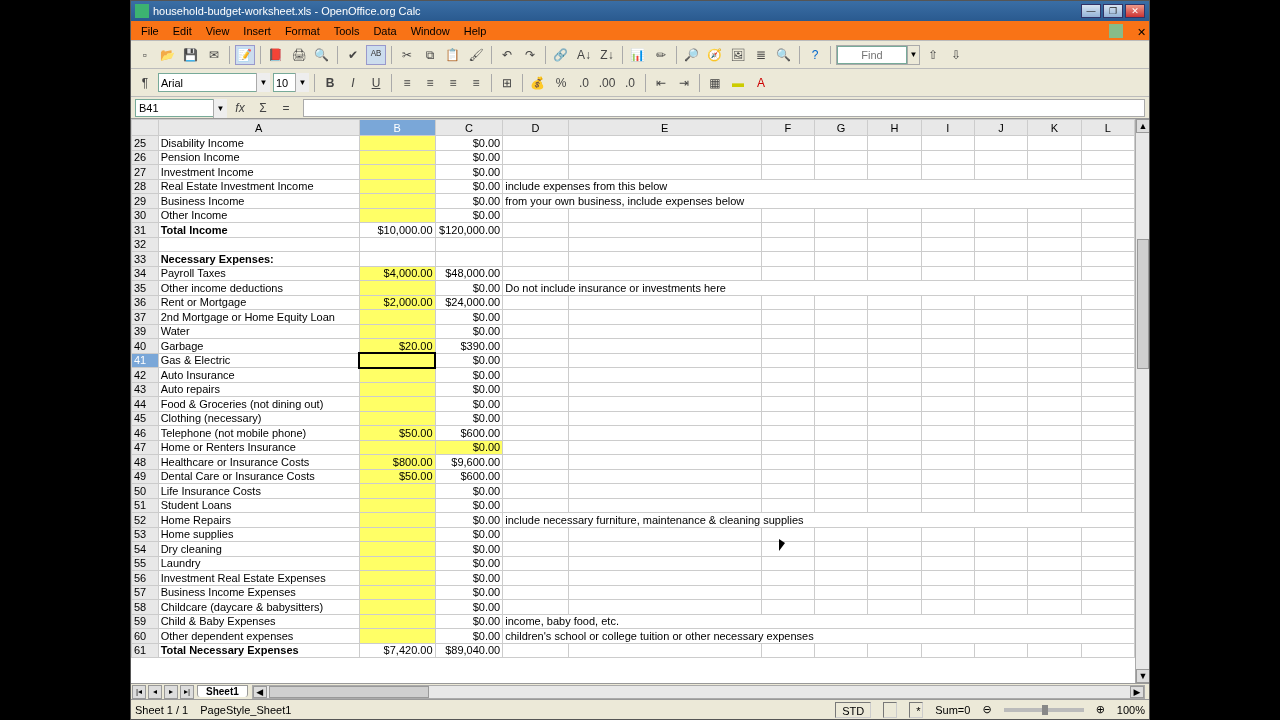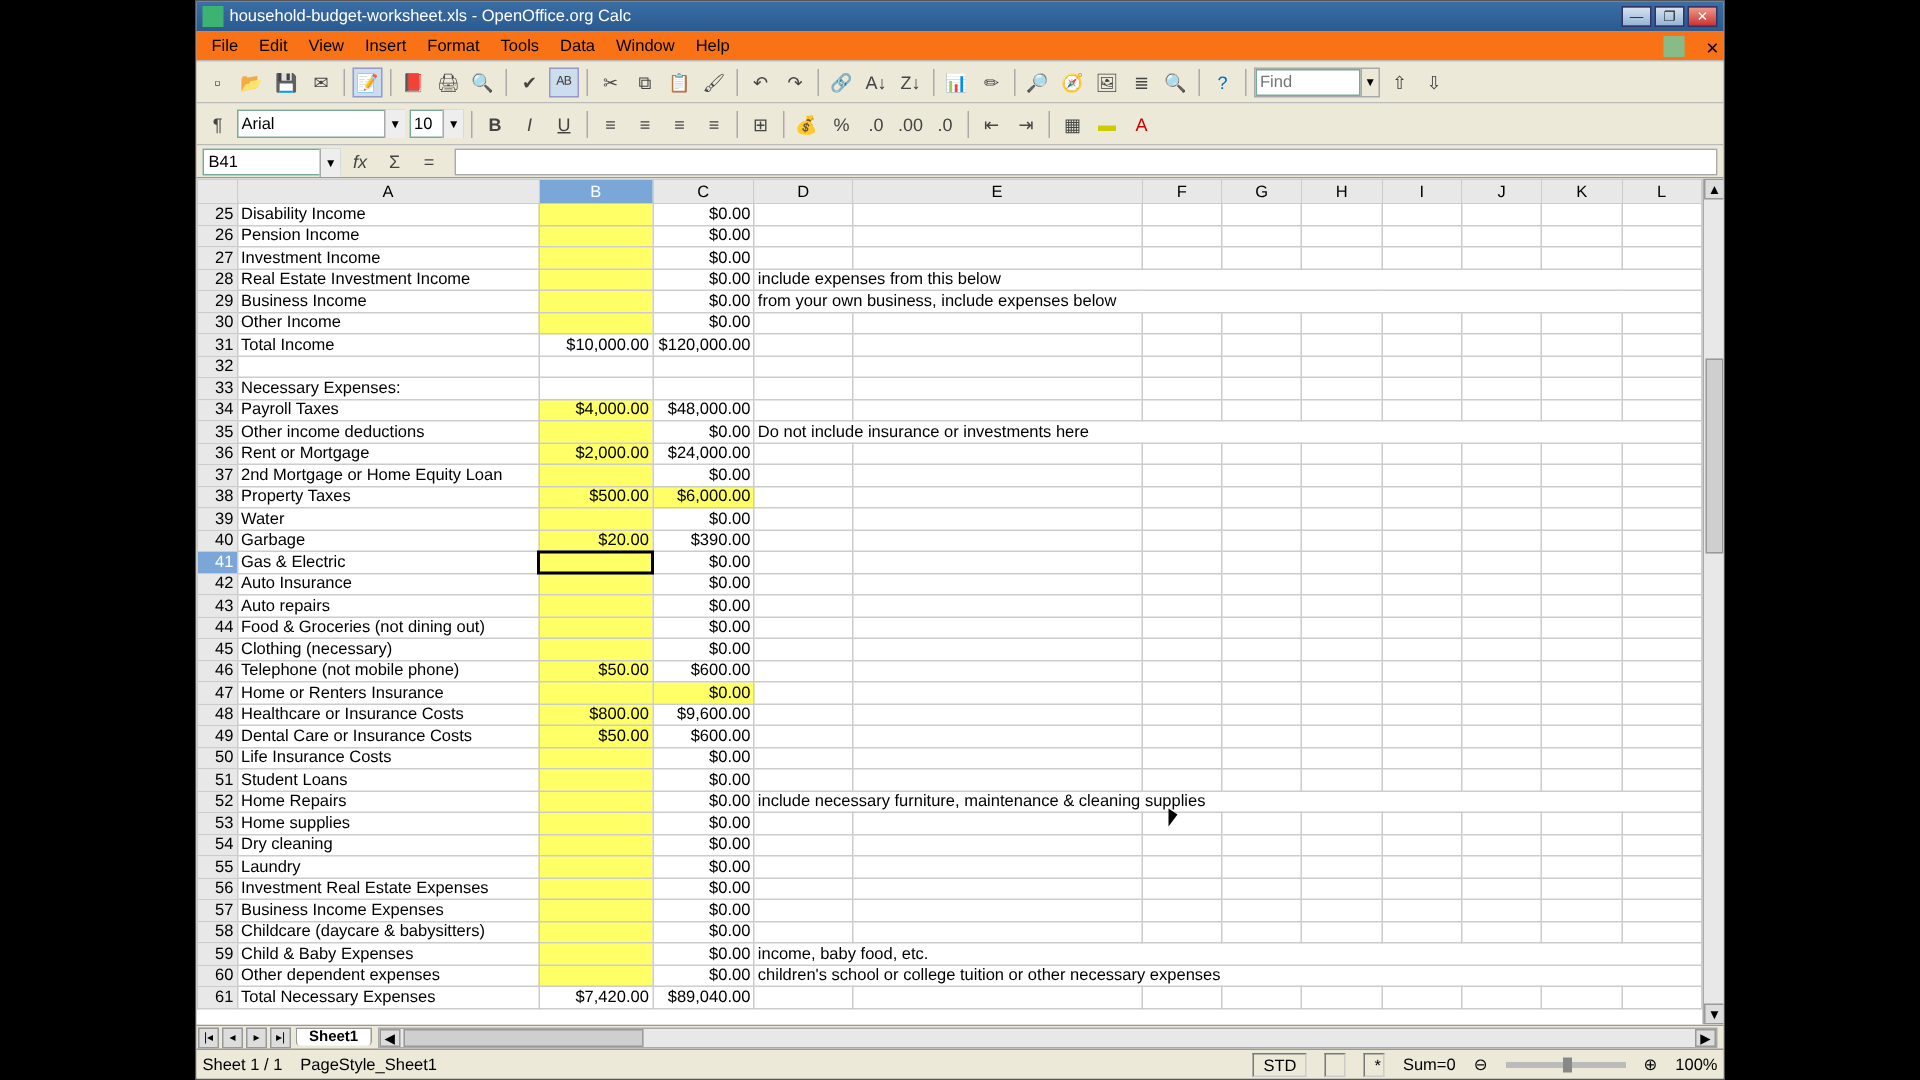--- a/index.html
+++ b/index.html
@@ -12,55 +12,55 @@
 .winctrl div { width: 20px; height: 14px; background: linear-gradient(#d8e4f0,#93b3d8); border: 1px solid #336; font-size: 9px; line-height: 12px; text-align: center; cursor: pointer; color:#222;}
 .winctrl .close { background: linear-gradient(#e98,#c33); color:#fff; }
 .menubar { height: 20px; background: #f97316; display: flex; align-items: center; padding: 0 4px; gap: 2px; border-bottom: 1px solid #bbb; }
 .menubar span { padding: 2px 6px; cursor: pointer; }
 .menubar .right-icon { margin-left: auto; width:14px; height:14px; background:#8b8; }
 .menubar .close-doc { width:14px; height:14px; font-size:11px; text-align:center; cursor:pointer; margin-left:6px; }
 .toolbar { height: 28px; background: #ece9d8; display: flex; align-items: center; padding: 2px 4px; gap: 3px; border-bottom: 1px solid #bbb; }
 .tbtn { width: 20px; height: 20px; border: 1px solid transparent; display: flex; align-items: center; justify-content: center; cursor: pointer; font-size: 12px; color:#444; }
 .tbtn.active { border: 1px solid #99c; background:#cde; }
 .tsep { width: 1px; height: 18px; background: #aaa; margin: 0 2px; }
-.findbox { width: 70px; height: 18px; border: 1px solid #7a9; font-size: 11px; padding: 0 2px; }
+.findbox { width: 70px; height: 18px; border: 1px solid #7a9; font-size: 11px; padding: 0 2px; text-align: center; }
 .findwrap { display: flex; align-items: center; border:1px solid #aaa; padding:0; }
 .findwrap .dd { width:12px; height:18px; border-left:1px solid #aaa; font-size:8px; text-align:center; line-height:18px; cursor:pointer; }
 .toolbar2 { height: 28px; background: #ece9d8; display: flex; align-items: center; padding: 2px 4px; gap: 3px; border-bottom: 1px solid #bbb; }
 .fontname { width: 112px; height: 19px; border: 1px solid #7a9; font-size: 11px; padding: 1px 2px; }
 .fontsize { width: 36px; height: 19px; border: 1px solid #7a9; font-size: 11px; padding: 1px 2px; }
 .selwrap { position: relative; display:inline-flex; }
 .selwrap .dd { position:absolute; right:0; top:0; width:14px; height:19px; border-left:1px solid #aaa; text-align:center; font-size:8px; line-height:19px; background:#eee; cursor:pointer;}
 .namebox-row { height: 22px; background: #ece9d8; display: flex; align-items: center; padding: 2px 4px; gap: 3px; border-bottom: 1px solid #999; }
 .namebox { width: 92px; height: 18px; border: 1px solid #7a9; font-size: 11px; padding: 1px 3px; background:#fff; }
 .formula-input { flex: 1; height: 18px; border: 1px solid #aaa; background: #fff; padding: 1px 3px; margin-left: 4px; }
 .grid-area { flex: 1; overflow: hidden; position: relative; background: #fff; display:flex; }
 .grid-inner { flex:1; overflow:hidden; }
 table.sheet { border-collapse: collapse; width: 100%; table-layout: fixed; }
 table.sheet th, table.sheet td { border: 1px solid #ccc; height: 14.5px; font-size: 11px; padding: 0 2px; overflow: visible; white-space: nowrap; }
 table.sheet th { background: #e8e8e8; font-weight: normal; text-align: center; position: relative; }
 table.sheet th.colh { height: 16px; }
-table.sheet th.rowh { width: 24px; text-align: right; background:#e8e8e8; }
+table.sheet th.rowh { width: 24px; text-align: left; background:#e8e8e8; }
 table.sheet th.colh.selcol { background: #7aa7d8; color:#fff; }
 table.sheet th.rowh.selrow { background: #7aa7d8; color:#fff; }
 .colA { width: 196px; }
 .colB { width: 74px; }
 .colC { width: 66px; }
 .colD { width: 64px; }
 .colE { width: 188px; }
 .colF { width: 52px; }
 .colG { width: 52px; }
 .colH { width: 52px; }
 .colI { width: 52px; }
 .colJ { width: 52px; }
 .colK { width: 52px; }
 .colL { width: 52px; }
 td.num { text-align: right; }
 td.yellow { background: #ffff66; }
-td.bold { font-weight: normal; }
+td.bold { font-weight: bold; }
 td.selectedcell { outline: 2px solid #000; outline-offset: -1px; }
 .vscroll { width: 14px; background: #e8e8e8; border-left: 1px solid #aaa; position: relative; }
 .vscroll .thumb { position: absolute; left: 1px; width: 12px; background: #cfcfcf; border:1px solid #999; }
 .vscroll .arr { position:absolute; left:0; width:14px; height:14px; background:#ddd; border:1px solid #999; text-align:center; font-size:9px; line-height:12px; cursor:pointer; }
 .tabs-row { height: 16px; background: #ece9d8; display: flex; align-items: center; border-top: 1px solid #999; font-size: 10px; }
 .tabs-row .navbtn { width: 14px; height: 14px; border: 1px solid #999; background: #ddd; font-size: 8px; text-align: center; line-height: 12px; cursor: pointer; margin: 0 1px; }
 .tabs-row .tab { padding: 0 8px; background: #fff; border: 1px solid #999; border-bottom:none; border-radius: 0 0 3px 3px; margin-left:2px; font-weight:bold; cursor:pointer; position:relative; top:-1px;}
 .hscroll { flex: 1; height: 14px; background: #e8e8e8; border: 1px solid #aaa; margin: 0 4px; position: relative; }
 .hscroll .thumb { position: absolute; top: 0; height: 12px; background: #cfcfcf; border:1px solid #999; }
 .hscroll .arr { position:absolute; top:0; width:14px; height:12px; background:#ddd; border:1px solid #999; text-align:center; font-size:9px; line-height:10px; cursor:pointer; }
@@ -404,35 +404,20 @@
               <td></td>
               <td></td>
               <td></td>
               <td></td>
               <td></td>
               <td></td>
               <td></td>
               <td></td>
             </tr>
             <tr>
-              <th class="rowh">38</th>
-              <td>Property Taxes</td>
-              <td class="num yellow">$500.00</td>
-              <td class="num yellow">$6,000.00</td>
-              <td class="overflow-text" colspan="1"></td>
-              <td></td>
-              <td></td>
-              <td></td>
-              <td></td>
-              <td></td>
-              <td></td>
-              <td></td>
-              <td></td>
-            </tr>
-            <tr>
               <th class="rowh">39</th>
               <td>Water</td>
               <td class="num yellow"></td>
               <td class="num">$0.00</td>
               <td class="overflow-text" colspan="1"></td>
               <td></td>
               <td></td>
               <td></td>
               <td></td>
               <td></td>

